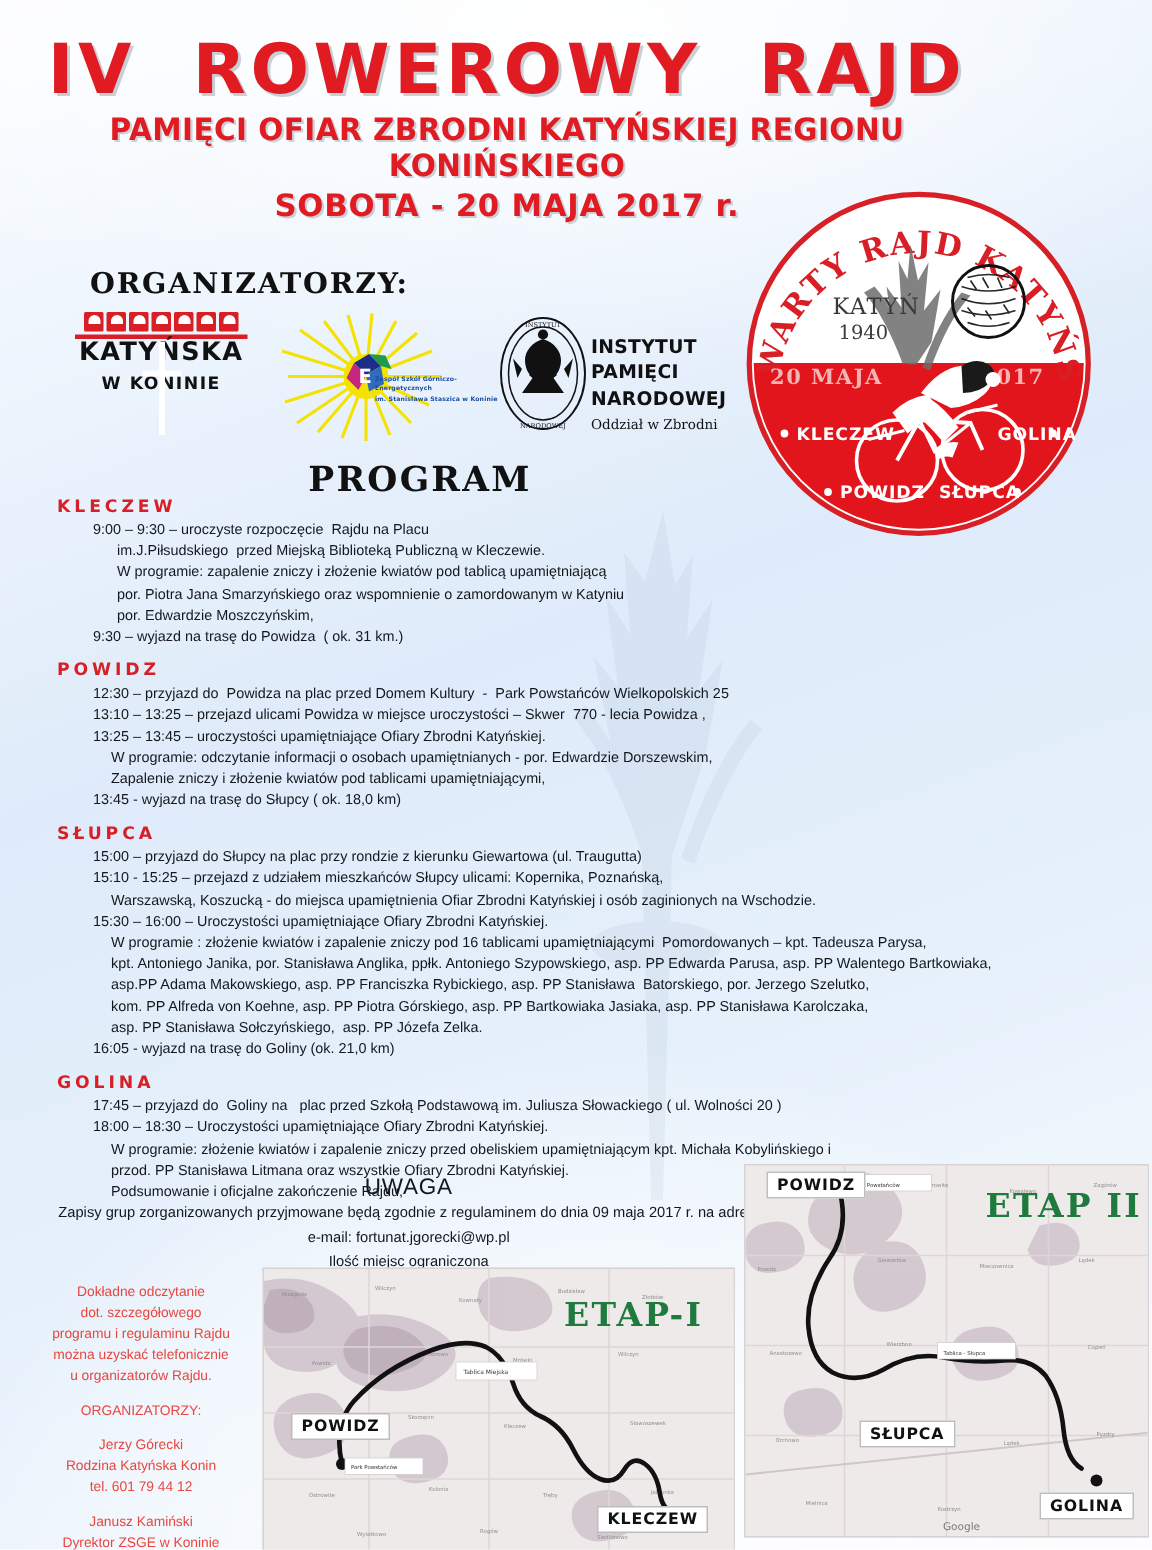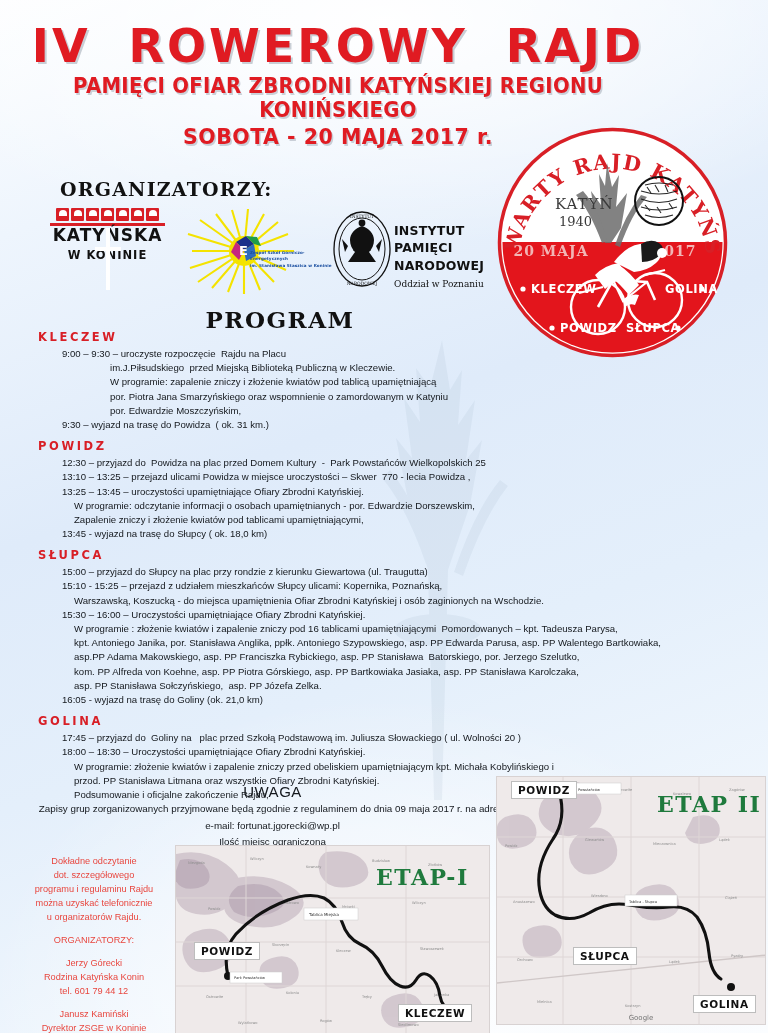--- a/index.html
+++ b/index.html
@@ -137,21 +137,21 @@
   .sec { margin-bottom: 7px; }
   .sec-head {
     font-family: "DejaVu Sans", sans-serif; font-weight: bold;
     font-size: 11.5px; letter-spacing: 2.6px; color: #d81f26;
     margin-left: 38px; margin-bottom: 3px;
   }
   .line {
     font-size: 9.6px; color: #14181d; line-height: 1.48; white-space: pre-wrap;
   }
   .line.l0 { margin-left: 62px; }
-  .line.l1 { margin-left: 110px; }
+  .line.l1 { margin-left: 78px; }
   .line.l2 { margin-left: 74px; }
 
   
   .uwaga { position: absolute; left: 0px; top: 783px; width: 545px; text-align: center; }
   .uwaga-title { font-size: 15px; color: #14181d; letter-spacing: 0.5px; }
   .uwaga-line { font-size: 9.8px; color: #14181d; line-height: 1.5; margin-top: 2px; }
 
   
   .contact {
     position: absolute; left: 14px; top: 855px; width: 160px; text-align: center;
@@ -257,21 +257,21 @@
           <path d="M21 40 q9 6 18 0"></path>
           <path d="M22 46 q8 5 16 0"></path>
         </g>
         <text x="30" y="8" font-family="DejaVu Serif, serif" font-size="4.4" fill="#111" text-anchor="middle">INSTYTUT</text>
         <text x="30" y="75" font-family="DejaVu Serif, serif" font-size="4.4" fill="#111" text-anchor="middle">NARODOWEJ</text>
       </svg>
       <div class="ipn-text">
         <div class="ipn-line">INSTYTUT</div>
         <div class="ipn-line">PAMIĘCI</div>
         <div class="ipn-line">NARODOWEJ</div>
-        <div class="ipn-branch">Oddział w Poznaniu</div>
+        <div class="ipn-branch">Oddział w Zbrodni</div>
       </div>
     </div>
   </div>
 
   <svg class="badge" viewBox="0 0 235 235">
     <defs>
       <path id="arcTop" d="M 24 128 A 94 94 0 0 1 211 128"></path>
       <clipPath id="lowerHalf">
           <rect x="0" y="117" width="235" height="118"></rect>
         </clipPath>

